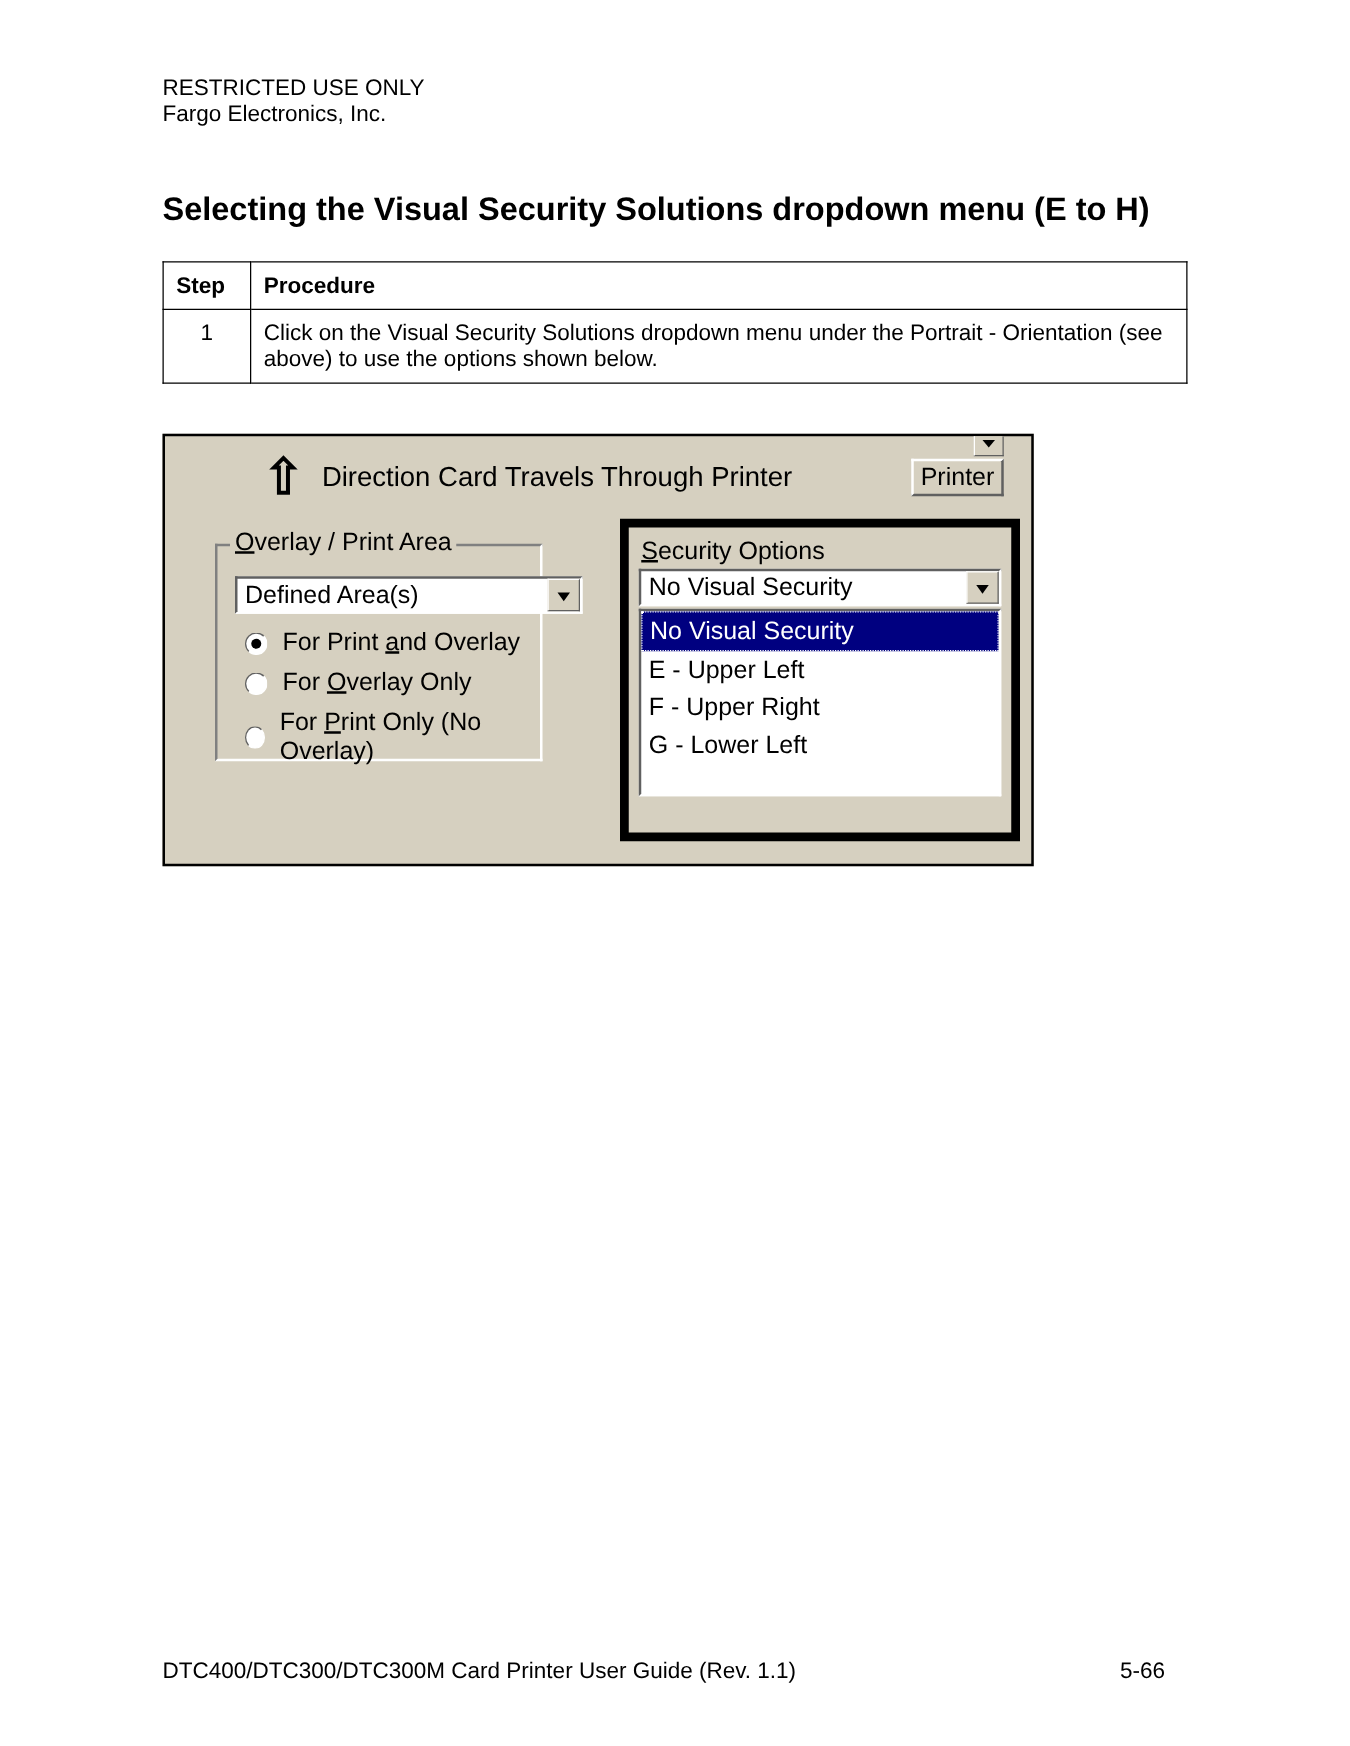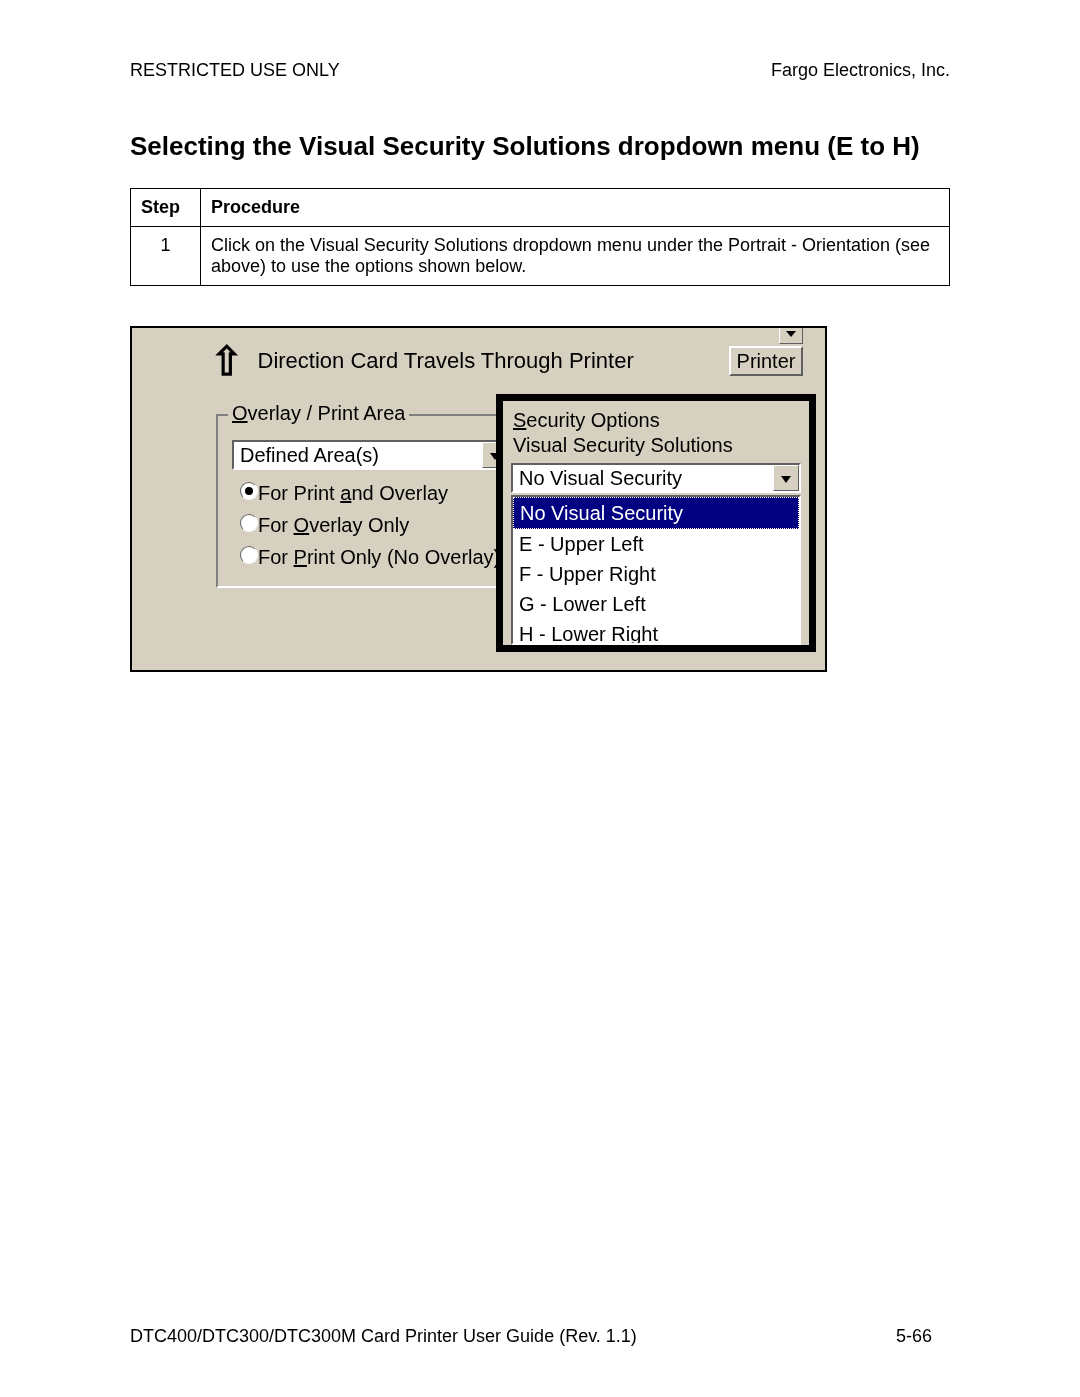--- a/index.html
+++ b/index.html
@@ -11,20 +11,21 @@
     position: relative;
   }
   .page {
     padding: 60px 130px 0 130px;
   }
   .topline {
     display: flex;
     justify-content: space-between;
     font-size: 18px;
     margin-bottom: 50px;
+    flex-direction: column;
   }
   .heading {
     font-size: 26px;
     font-weight: bold;
     margin-bottom: 26px;
   }
   table.proc {
     border-collapse: collapse;
     width: 100%;
     font-size: 18px;
@@ -116,23 +117,22 @@
     position: absolute;
     top: -14px;
     left: 10px;
     background: #d6d0c0;
     padding: 0 4px;
     font-size: 20px;
   }
   .overlay-group {
     top: 86px;
     left: 40px;
-    width: 318px;
+    width: 262px;
     height: 174px;
-    margin-left: 44px;
   }
 
   .combo {
     position: absolute;
     background: #fff;
     border-top: 2px solid #606060;
     border-left: 2px solid #606060;
     border-right: 2px solid #fff;
     border-bottom: 2px solid #fff;
     height: 30px;
@@ -161,20 +161,22 @@
   }
   .defined-combo {
     top: 24px;
     left: 14px;
     width: 278px;
   }
 
   .radio-row {
     position: absolute;
     display: flex;
+    align-items: center;
+    gap: 12px;
     font-size: 20px;
   }
   .radio {
     width: 18px; height: 18px;
     border-radius: 50%;
     background: #fff;
     border-top: 1px solid #606060;
     border-left: 1px solid #606060;
     border-right: 1px solid #fff;
     border-bottom: 1px solid #fff;
@@ -310,33 +312,31 @@
       <div class="radio-row r3">
         <span class="radio"></span>
         <span><span>For </span><span class="u">P</span><span>rint Only (No Overlay)</span></span>
       </div>
     </div>
 
     <div class="highlight-box">
       <span class="legend2">
         <span class="u">S</span><span>ecurity Options</span>
       </span>
-      <span class="sublabel">Visual Security Solutions</span>
 
       <div class="combo sec-combo">
         <span class="combo-text">No Visual Security</span>
         <span class="combo-btn"></span>
       </div>
 
       <div class="listbox">
         <div class="opt selected">No Visual Security</div>
         <div class="opt">E - Upper Left</div>
         <div class="opt">F - Upper Right</div>
         <div class="opt">G - Lower Left</div>
-        <div class="opt">H - Lower Right</div>
       </div>
     </div>
 
   </div>
 </div>
 
 <div class="footer">
   <span>DTC400/DTC300/DTC300M Card Printer User Guide (Rev. 1.1)</span>
   <span>5-66</span>
 </div>

